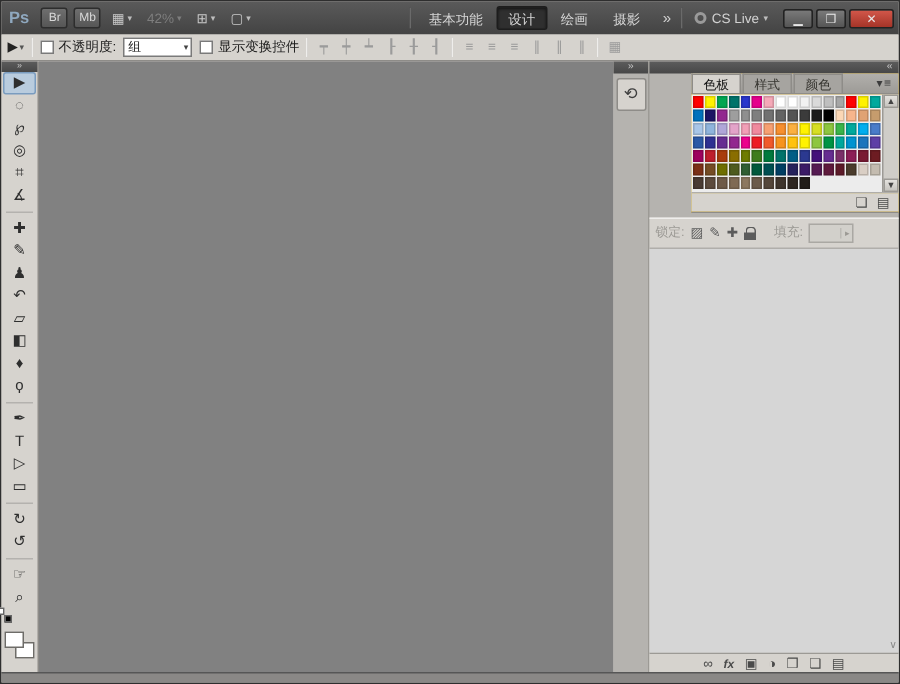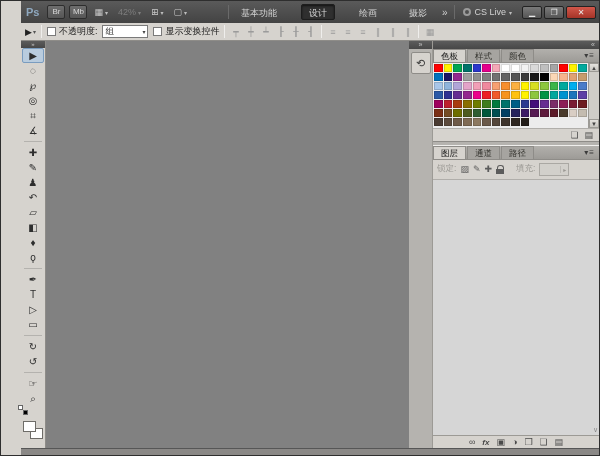--- a/index.html
+++ b/index.html
@@ -1,17 +1,17 @@
 <!DOCTYPE html>
 <html><head>
 <meta charset="utf-8">
 <style>
   * { margin:0; padding:0; box-sizing:border-box; font-family:"Liberation Sans","DejaVu Sans",sans-serif; }
   html,body { width:600px; height:456px; overflow:hidden; background:#3c3c3c; }
-  .window { width:600px; height:456px; display:flex; flex-direction:column; border:1px solid #2e2e2e; background:#d6d3ce;padding-left:20px; }
+  .window { width:600px; height:456px; display:flex; flex-direction:column; border:1px solid #2e2e2e; background:#d6d3ce; }
 
   
   .appbar { height:22px; background:linear-gradient(#5a5a5a,#434343); display:flex; align-items:center; padding:0 3px; gap:4px; flex-shrink:0; }
   .ps-logo { color:#8fa8bf; font-weight:bold; font-size:11px; padding:0 4px 0 2px; letter-spacing:0; }
   .mini-app-btn { height:14px; min-width:18px; padding:0 2px; font-size:8px; color:#d8d8d8; background:linear-gradient(#6e6e6e,#565656); border:1px solid #2d2d2d; border-radius:2px; text-align:center; line-height:12px; }
   .bar-tool { display:flex; align-items:center; height:15px; padding:0 3px; color:#c9c9c9; font-size:9px; border-radius:2px; }
   .bar-tool .glyph { font-size:9px; }
   .bar-tool::after { content:"▾"; font-size:6px; margin-left:2px; color:#bdbdbd; }
   .bar-tool.disabled { color:#7e7e7e; }
   .bar-tool.disabled::after { color:#7e7e7e; }
@@ -74,21 +74,21 @@
   .panels-head { height:8px; background:linear-gradient(#5c5c5c,#474747); color:#c4c4c4; font-size:7px; line-height:8px; text-align:right; padding-right:4px; }
   .panels-head::after { content:"«"; }
 
   .tabbar { height:14px; background:linear-gradient(#b2b0ac,#9d9b97); display:flex; align-items:flex-end; border-bottom:1px solid #8e8c88; }
   .tab { font-size:8.5px; padding:0 7px; height:13px; line-height:13px; color:#35342f; background:#a6a4a0; border:1px solid #8e8c88; border-bottom:none; margin-right:1px; white-space:nowrap; }
   .tab.active { background:#d6d3ce; color:#101010; }
   .tab-menu { margin-left:auto; color:#3c3c3c; font-size:8px; padding:0 4px; align-self:center; }
   .tab-menu::before { content:"▾≡"; letter-spacing:1px; }
 
   
-  .swatches-panel { background:#eab308; border-bottom:1px solid #8e8c88; }
+  .swatches-panel { background:#eab308; border-bottom:1px solid #8e8c88;margin-left:28px; }
   .swatch-body { display:flex; height:66px; background:#ececec; border-bottom:1px solid #b0aeaa; }
   .swatch-gridwrap { flex:1; padding:1px; }
   .swatch-grid { display:grid; grid-template-columns:repeat(16,1fr); gap:1px; background:#ececec; }
   .swatch { height:8px; border:0.5px solid rgba(0,0,0,.15); }
   .vscroll { width:11px; background:#cfcdc8; border-left:1px solid #9c9a95; display:flex; flex-direction:column; font-size:6px; color:#444; }
   .vscroll .arr { height:9px; background:linear-gradient(#e4e2de,#c6c4bf); border:1px solid #9c9a95; text-align:center; line-height:8px; }
   .vscroll .track { flex:1; }
   .panel-footer { height:12px; background:#d6d3ce; display:flex; align-items:center; justify-content:flex-end; gap:6px; padding:0 6px; }
   .pf-icon { font-size:9px; color:#4a4a4a; line-height:10px; }
 
@@ -134,21 +134,21 @@
         <span>42%</span>
       </span>
     <span class="bar-tool">
         <span class="glyph">⊞</span>
       </span>
     <span class="bar-tool">
         <span class="glyph">▢</span>
       </span>
     <span class="spacer"></span>
     <span class="bar-sep"></span>
-    <span style="display:flex;gap:16px;">
+    <span style="display:flex;gap:1px;">
 
     <span class="ws-btn">基本功能</span>
         <span class="ws-btn active">设计</span>
         <span class="ws-btn">绘画</span>
         <span class="ws-btn">摄影</span>
       </span>
     <span class="chevrons">»</span>
     <span class="bar-sep"></span>
     <span class="cslive">
       <span class="ring"></span>
@@ -387,29 +387,20 @@
           <div class="panel-footer">
 
           <span class="pf-icon">❏</span>
               <span class="pf-icon">▤</span>
             </div>
         </div>
 
         <div class="dock-gap"></div>
 
         <div class="layers-panel">
-          <div class="tabbar">
-            <span style="display:flex;align-items:flex-end;">
-
-            <span class="tab active">图层</span>
-                <span class="tab">通道</span>
-                <span class="tab">路径</span>
-              </span>
-            <span class="tab-menu"></span>
-          </div>
           <div class="layer-controls">
             <div class="lc-row">
               <span class="gray-label">锁定:</span>
               <span class="lock-icons">
 
               <span class="lock-glyph">▨</span>
                   <span class="lock-glyph">✎</span>
                   <span class="lock-glyph">✚</span>
                   <span class="lock-glyph css-lock"></span>
                 </span>

